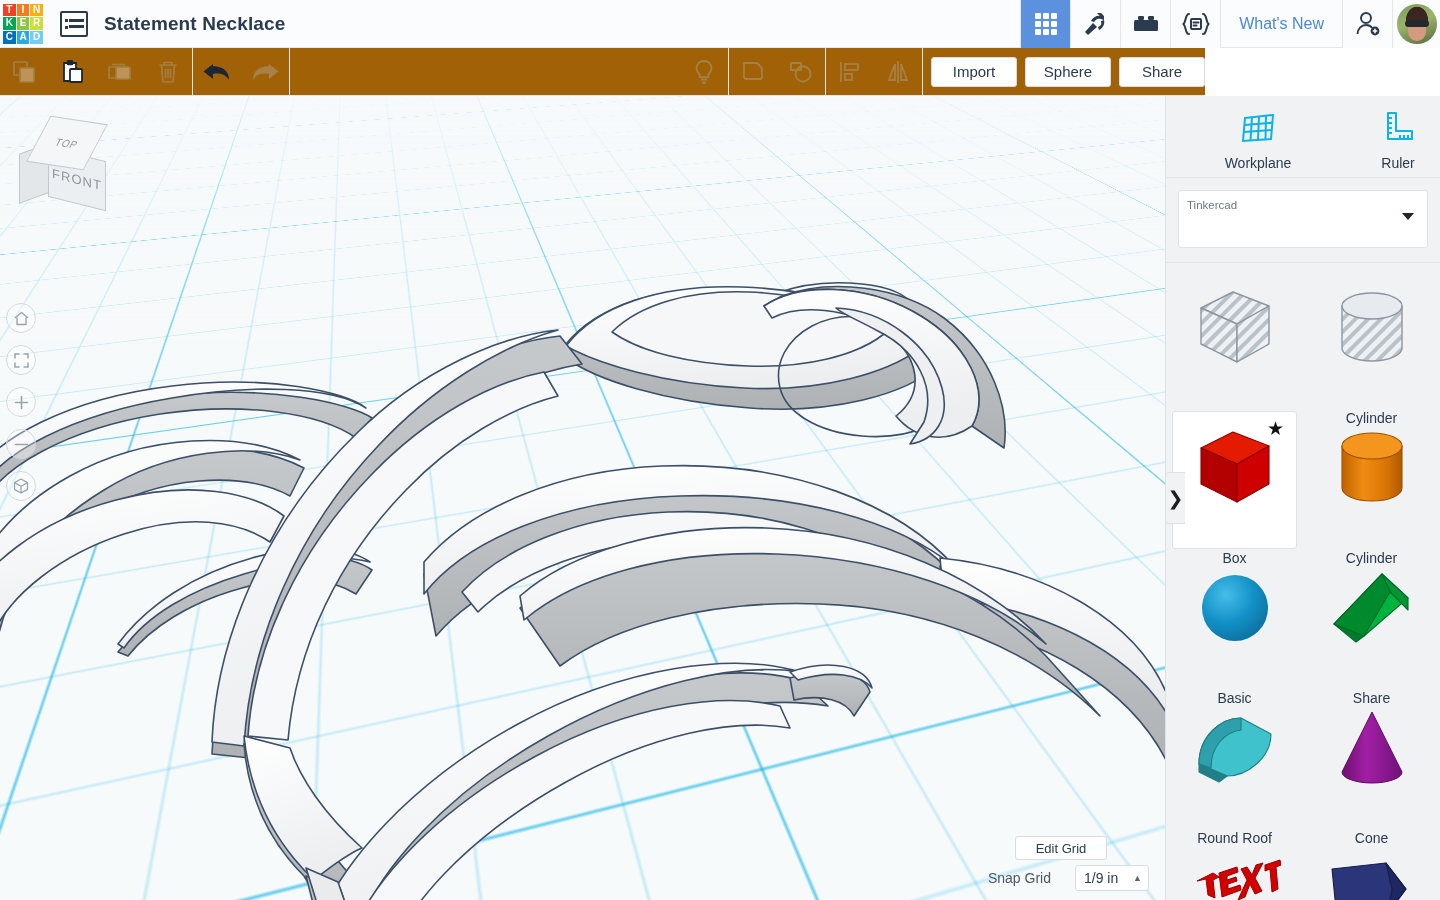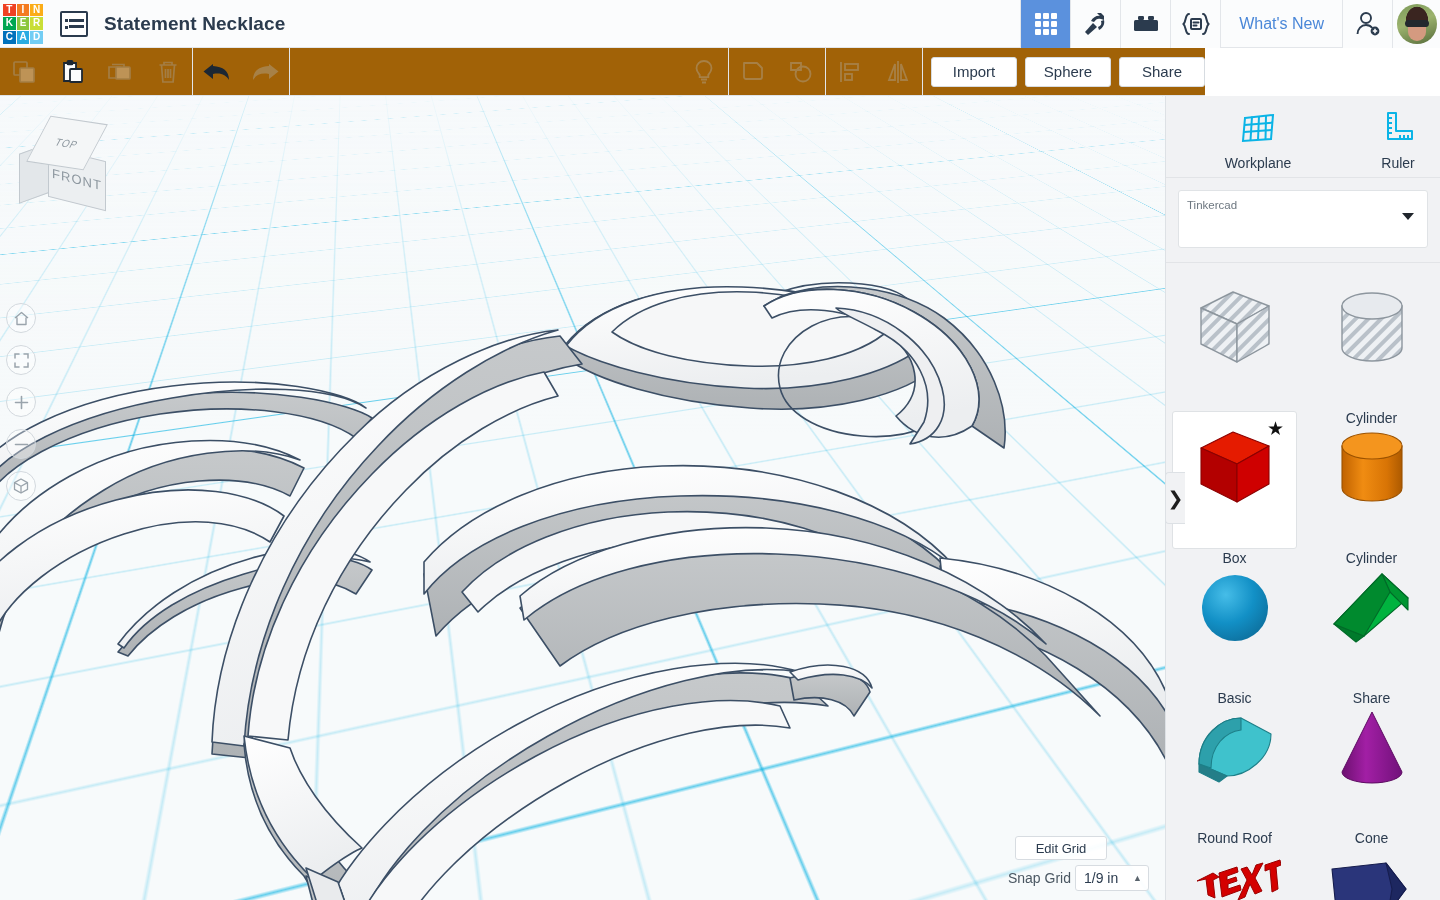--- a/index.html
+++ b/index.html
@@ -190,21 +190,21 @@
 
   .editgrid {
     position:absolute; right:58px; bottom:40px;
     width: 92px; height: 24px;
     border:1px solid #d7dce1; border-radius:3px; background:rgba(255,255,255,0.9);
     font-size:13px; color:#2b3b4e;
     display:flex; align-items:center; justify-content:center; cursor:pointer;
   }
   .snaprow {
     position:absolute; right:16px; bottom:9px;
-    display:flex; align-items:center; gap:4px;
+    display:flex; align-items:center; gap:24px;
   }
   .snaplabel { font-size:14px; color:#4a5762; }
   .snapsel {
     width: 74px; height: 26px;
     border:1px solid #d7dce1; border-radius:3px; background:rgba(255,255,255,0.92);
     font-size:14px; color:#2b3b4e;
     display:flex; align-items:center; padding: 0 6px 0 8px; gap:6px;
     cursor:pointer;
   }
   .caret-up { font-size:9px; color:#5a646d; margin-left:auto; }

